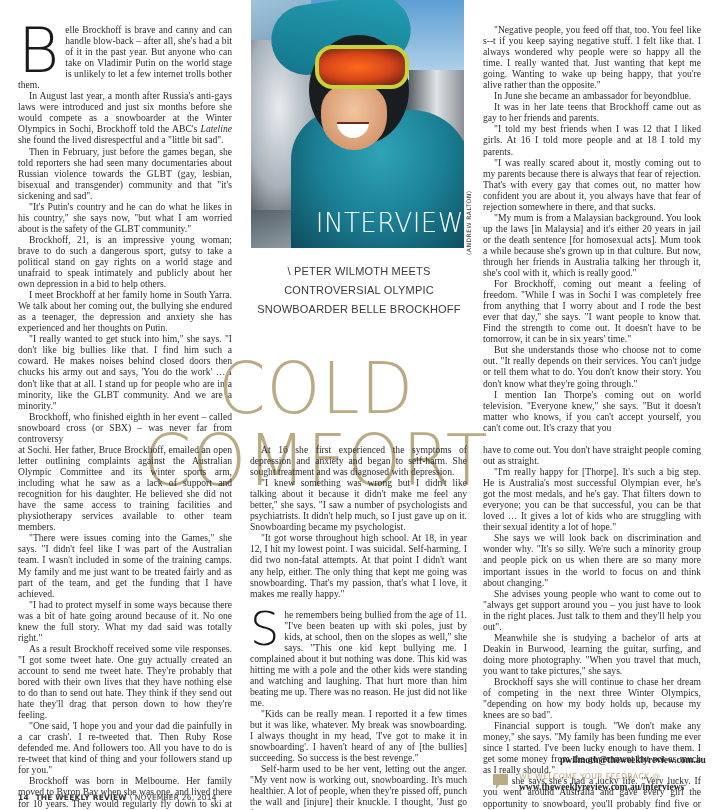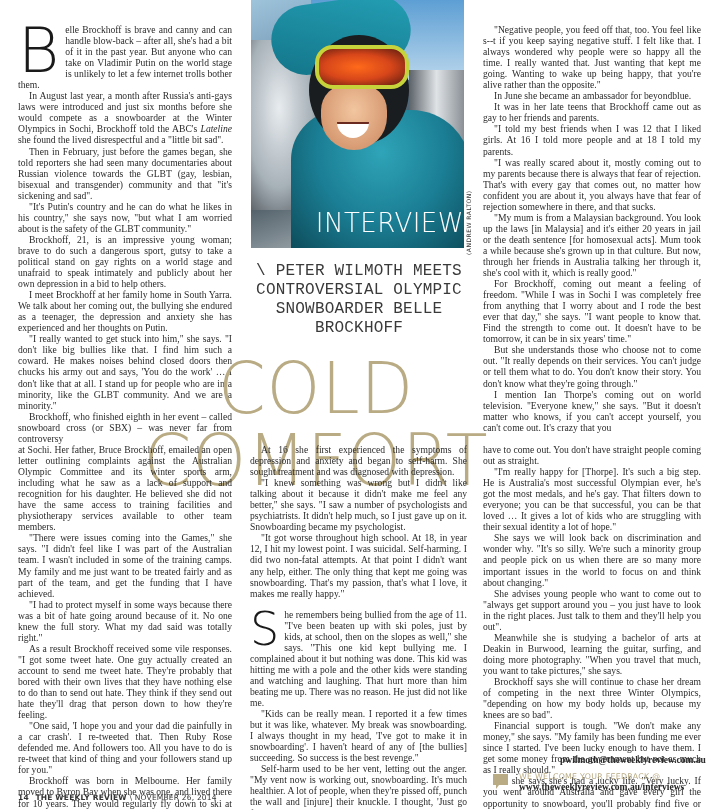--- a/index.html
+++ b/index.html
@@ -43,21 +43,21 @@
           background: radial-gradient(ellipse at 50% 40%, #f2c6a0 0%, #d79a72 70%, #a86a4a 100%); }
   .mouth { position: absolute; left: 86px; top: 122px; width: 32px; height: 14px; border-radius: 0 0 16px 16px;
            background: #fff; border-top: 2px solid #6b2a20; }
   #interview-label { position: absolute; left: 0; width: 213px; top: 208px; text-align: right;
                      font-family: "DejaVu Sans", sans-serif; font-size: 26px; color: #ffffff; letter-spacing: 0.5px; font-weight: 300; }
   #photo-credit { position: absolute; left: 465px; top: 195px; width: 10px; height: 60px;
                   writing-mode: vertical-rl; transform: rotate(180deg);
                   font-family: "DejaVu Sans", sans-serif; font-size: 6px; color: #333; letter-spacing: 0.5px; white-space: nowrap; }
 
   #standfirst { position: absolute; left: 250px; top: 262px; width: 218px; text-align: center;
-                font-family: Liberation Mono, monospace; font-size: 16px; line-height: 19px; color: #3a3a3a; letter-spacing: 0.2px; }
+                font-family: Liberation Sans, sans-serif; font-size: 11px; line-height: 19px; color: #3a3a3a; letter-spacing: 0.2px; }
 
   #headline { position: absolute; left: 0; top: 352px; width: 592px; text-align: center;
               font-family: "DejaVu Sans", sans-serif; font-size: 72px; line-height: 72px; color: #b9ab84;
               letter-spacing: 1px; font-weight: 300; padding-left: 20px; }
   #headline span { display: inline-block; transform: scaleX(0.95); }
 
   #footer { position: absolute; left: 18px; top: 793px; font-family: "DejaVu Sans", sans-serif; font-size: 7.5px;
             color: #333; letter-spacing: 0.2px; }
   #footer .pg { font-weight: bold; margin-right: 4px; }
   #footer .pub { font-weight: bold; }

